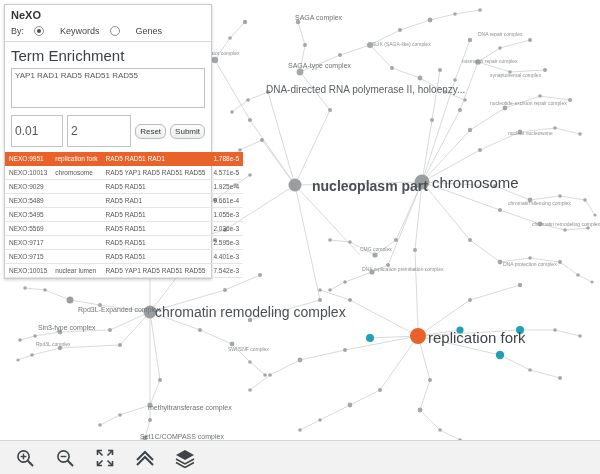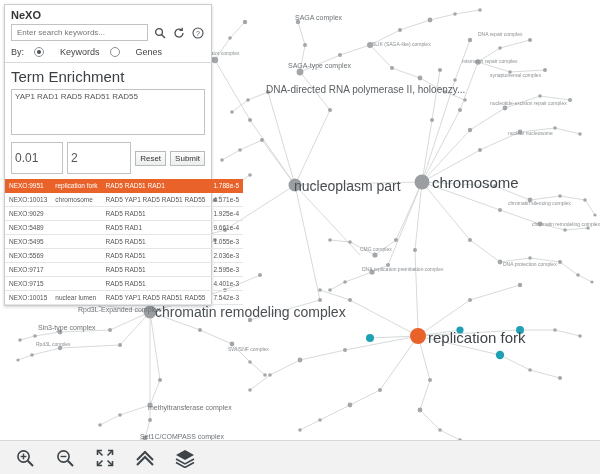--- a/index.html
+++ b/index.html
@@ -71,38 +71,38 @@
   .rdot.on:after{
     content:"";position:absolute;left:1.5px;top:1.5px;width:4px;height:4px;
     border-radius:50%;background:#4a4f53;
   }
 
   .sect-divider{height:1px;background:#d6d9db;margin:0;}
   .sect-title{font-size:15px;color:#3b4044;padding:5px 6px 4px 6px;}
 
   .ta-wrap{padding:0 6px 5px 6px;}
   textarea{
-    width:100%;height:46px;box-sizing:border-box;resize:none;
+    width:100%;height:40px;box-sizing:border-box;resize:none;
     border:1px solid #bfc3c6;font-size:8px;color:#555;padding:2px 3px;
     font-family:"Liberation Sans", sans-serif;outline:none;
   }
 
   .ctrl-row{
     display:flex;align-items:center;gap:4px;padding:0 6px 5px 6px;
   }
   .ctrl-row input.num{
     width:52px;height:32px;box-sizing:border-box;border:1px solid #bfc3c6;
     font-size:12px;color:#555;padding:0 3px;outline:none;
     font-family:"Liberation Sans", sans-serif;
   }
   .ctrl-row input.num2{flex:1;}
   .btn{
     height:15px;min-width:30px;padding:0 4px;box-sizing:border-box;
     border:1px solid #b7bbbe;background:linear-gradient(#fdfdfd,#eceded);
-    font-size:8px;color:#333;cursor:pointer;border-radius:0;
+    font-size:8px;color:#333;cursor:pointer;border-radius:6px;
     display:flex;align-items:center;justify-content:center;
     font-family:"Liberation Sans", sans-serif;
   }
 
   
   .tbl{width:100%;border-collapse:collapse;font-size:6.5px;color:#555;}
   .tbl td{
     padding:3px 4px;border-bottom:1px solid #e3e5e6;
     white-space:nowrap;overflow:hidden;text-overflow:ellipsis;
   }
@@ -366,21 +366,21 @@
       <div class="node-label lbl-tiny" style="left:372px;top:41px;">SLIK (SAGA-like) complex</div>
       <div class="node-label lbl-tiny" style="left:200px;top:50px;">mediator complex</div>
       <div class="node-label lbl-tiny" style="left:478px;top:31px;">DNA repair complex</div>
       <div class="node-label lbl-tiny" style="left:462px;top:58px;">mismatch repair complex</div>
       <div class="node-label lbl-small" style="left:288px;top:62px;">SAGA-type complex</div>
       <div class="node-label lbl-tiny" style="left:490px;top:72px;">synaptonemal complex</div>
       <div class="node-label lbl-mid" style="left:266px;top:84px;">DNA-directed RNA polymerase II, holoenzy...</div>
       <div class="node-label lbl-tiny" style="left:490px;top:100px;">nucleotide-excision repair complex</div>
       <div class="node-label lbl-tiny" style="left:508px;top:130px;">nuclear nucleosome</div>
       <div class="node-label lbl-tiny" style="left:108px;top:203px;">H4/H2A histone acetyltransferase complex</div>
-      <div class="node-label lbl-big" style="left:294px;top:178px;">nucleoplasm part</div>
+      <div class="node-label lbl-big" style="left:312px;top:178px;font-weight:bold;">nucleoplasm part</div>
       <div class="node-label lbl-xl" style="left:432px;top:174px;">chromosome</div>
       <div class="node-label lbl-tiny" style="left:508px;top:200px;">chromatin silencing complex</div>
       <div class="node-label lbl-tiny" style="left:532px;top:221px;">chromatin remodeling complex</div>
       <div class="node-label lbl-tiny" style="left:360px;top:246px;">CMG complex</div>
       <div class="node-label lbl-tiny" style="left:362px;top:266px;">DNA replication preinitiation complex</div>
       <div class="node-label lbl-tiny" style="left:503px;top:261px;">DNA protection complex</div>
       <div class="node-label lbl-mid" style="left:118px;top:243px;">nuclear chromatin</div>
       <div class="node-label lbl-small" style="left:78px;top:306px;">Rpd3L-Expanded complex</div>
       <div class="node-label lbl-big" style="left:155px;top:304px;">chromatin remodeling complex</div>
       <div class="node-label lbl-xl" style="left:428px;top:329px;">replication fork</div>
@@ -388,43 +388,20 @@
       <div class="node-label lbl-tiny" style="left:228px;top:346px;">SWI/SNF complex</div>
       <div class="node-label lbl-tiny" style="left:36px;top:341px;">Rpd3L complex</div>
       <div class="node-label lbl-small" style="left:148px;top:404px;">methyltransferase complex</div>
       <div class="node-label lbl-small" style="left:140px;top:433px;">Set1C/COMPASS complex</div>
     </div>
   </div>
 
   <div id="panel">
     <div id="panel-title">NeXO</div>
 
-    <div class="search-row">
-      <div class="search-box">
-        <input type="text" placeholder="Enter search keywords..." style="">
-      </div>
-      <div class="ico-btn">
-        <svg width="12" height="12" viewBox="0 0 12 12">
-            <circle cx="5" cy="5" r="3.4" fill="none" stroke="#4a4f53" stroke-width="1.3"></circle>
-            <line x1="7.5" y1="7.5" x2="11" y2="11" stroke="#4a4f53" stroke-width="1.4"></line>
-          </svg>
-      </div>
-      <div class="ico-btn">
-        <svg width="12" height="12" viewBox="0 0 12 12">
-            <path d="M10,6 a4,4 0 1,1 -1.2,-2.8" fill="none" stroke="#4a4f53" stroke-width="1.3"></path>
-            <polyline points="9.2,0.8 9.2,3.4 6.6,3.4" fill="none" stroke="#4a4f53" stroke-width="1.3"></polyline>
-          </svg>
-      </div>
-      <div class="ico-btn">
-        <svg width="12" height="12" viewBox="0 0 12 12">
-            <circle cx="6" cy="6" r="5" fill="none" stroke="#4a4f53" stroke-width="1.1"></circle>
-            <text x="6" y="9" font-size="7" text-anchor="middle" fill="#4a4f53" font-family="Liberation Sans, sans-serif">?</text>
-          </svg>
-      </div>
-    </div>
 
     <div class="radio-row">
       <span class="by">By:</span>
       <span class="radio">
         <span class="rdot on"></span>
         <span>Keywords</span>
       </span>
       <span class="radio">
         <span class="rdot"></span>
         <span>Genes</span>

